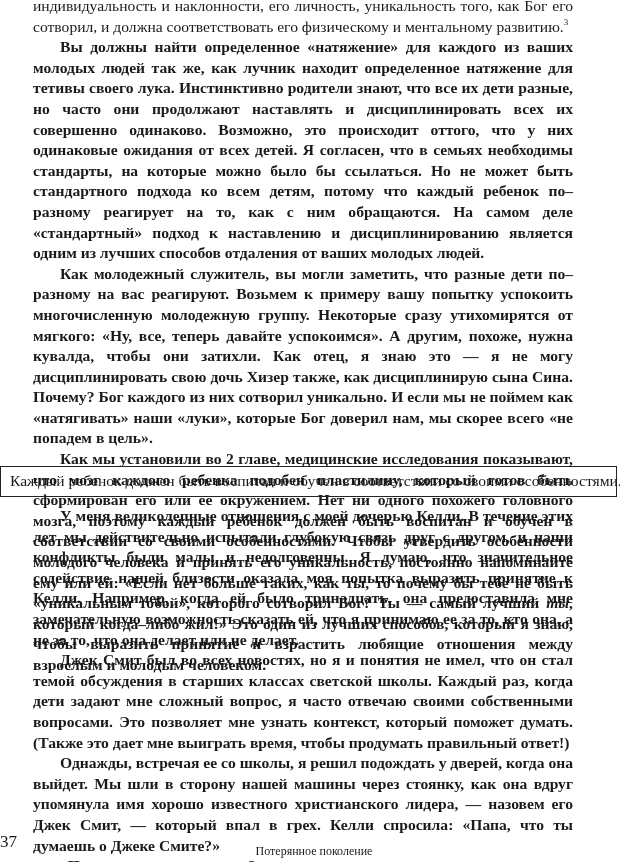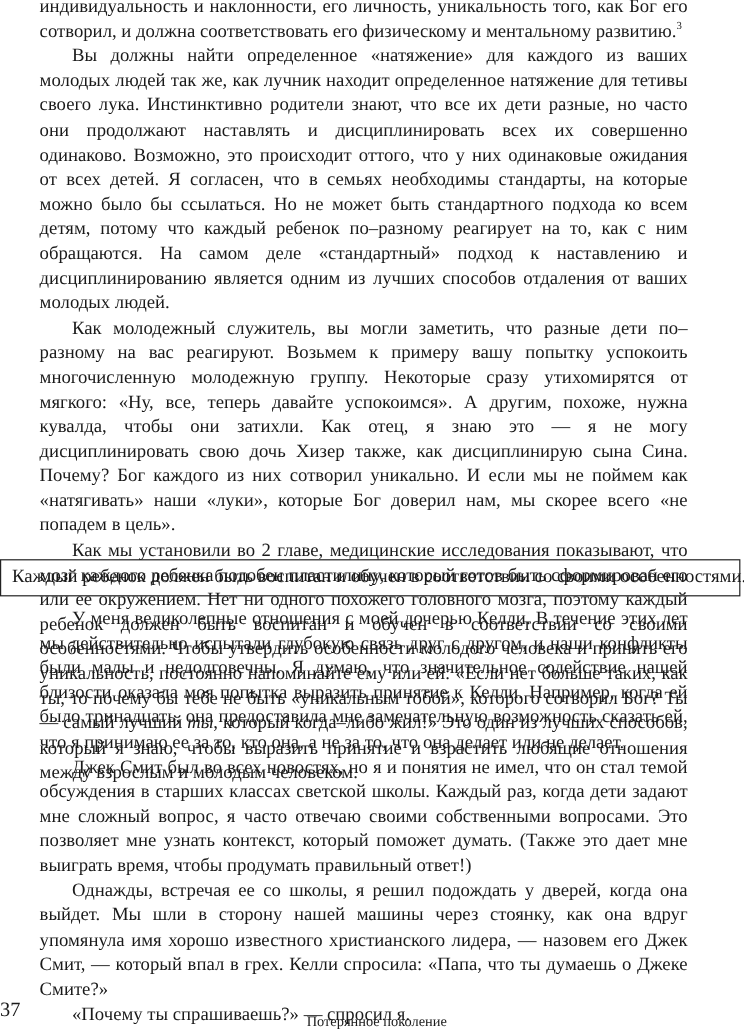--- a/index.html
+++ b/index.html
@@ -30,20 +30,21 @@
     width: 540px;
     line-height: 20.6px;
     text-align: justify;
   }
   .textblock p {
     margin: 0;
     text-indent: 0;
   }
   .textblock p.indent {
     text-indent: 27px;
+    font-weight: bold;
   }
   #block-top { top: -4px; }
   #block-bottom { top: 506px; }
   sup.fn {
     font-size: 9px;
     vertical-align: 7px;
     line-height: 0;
   }
   .callout {
     position: absolute;

